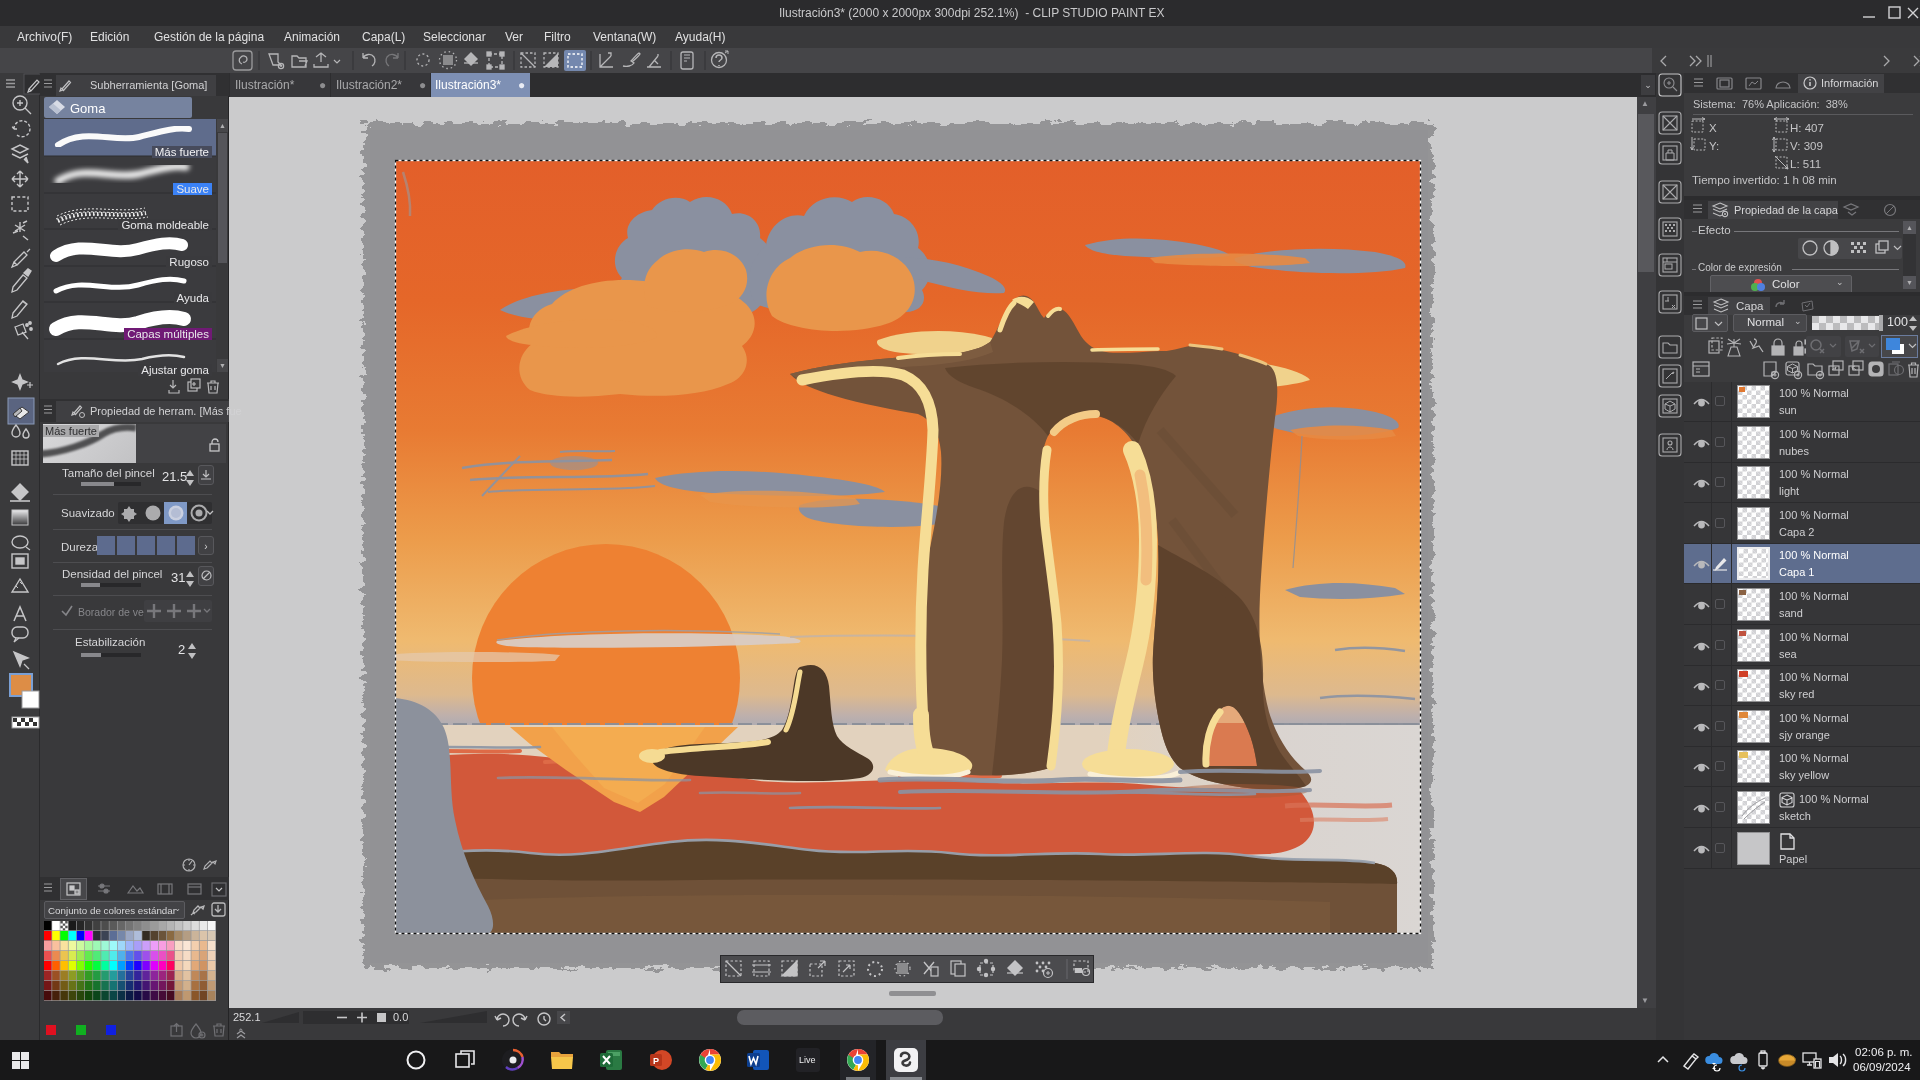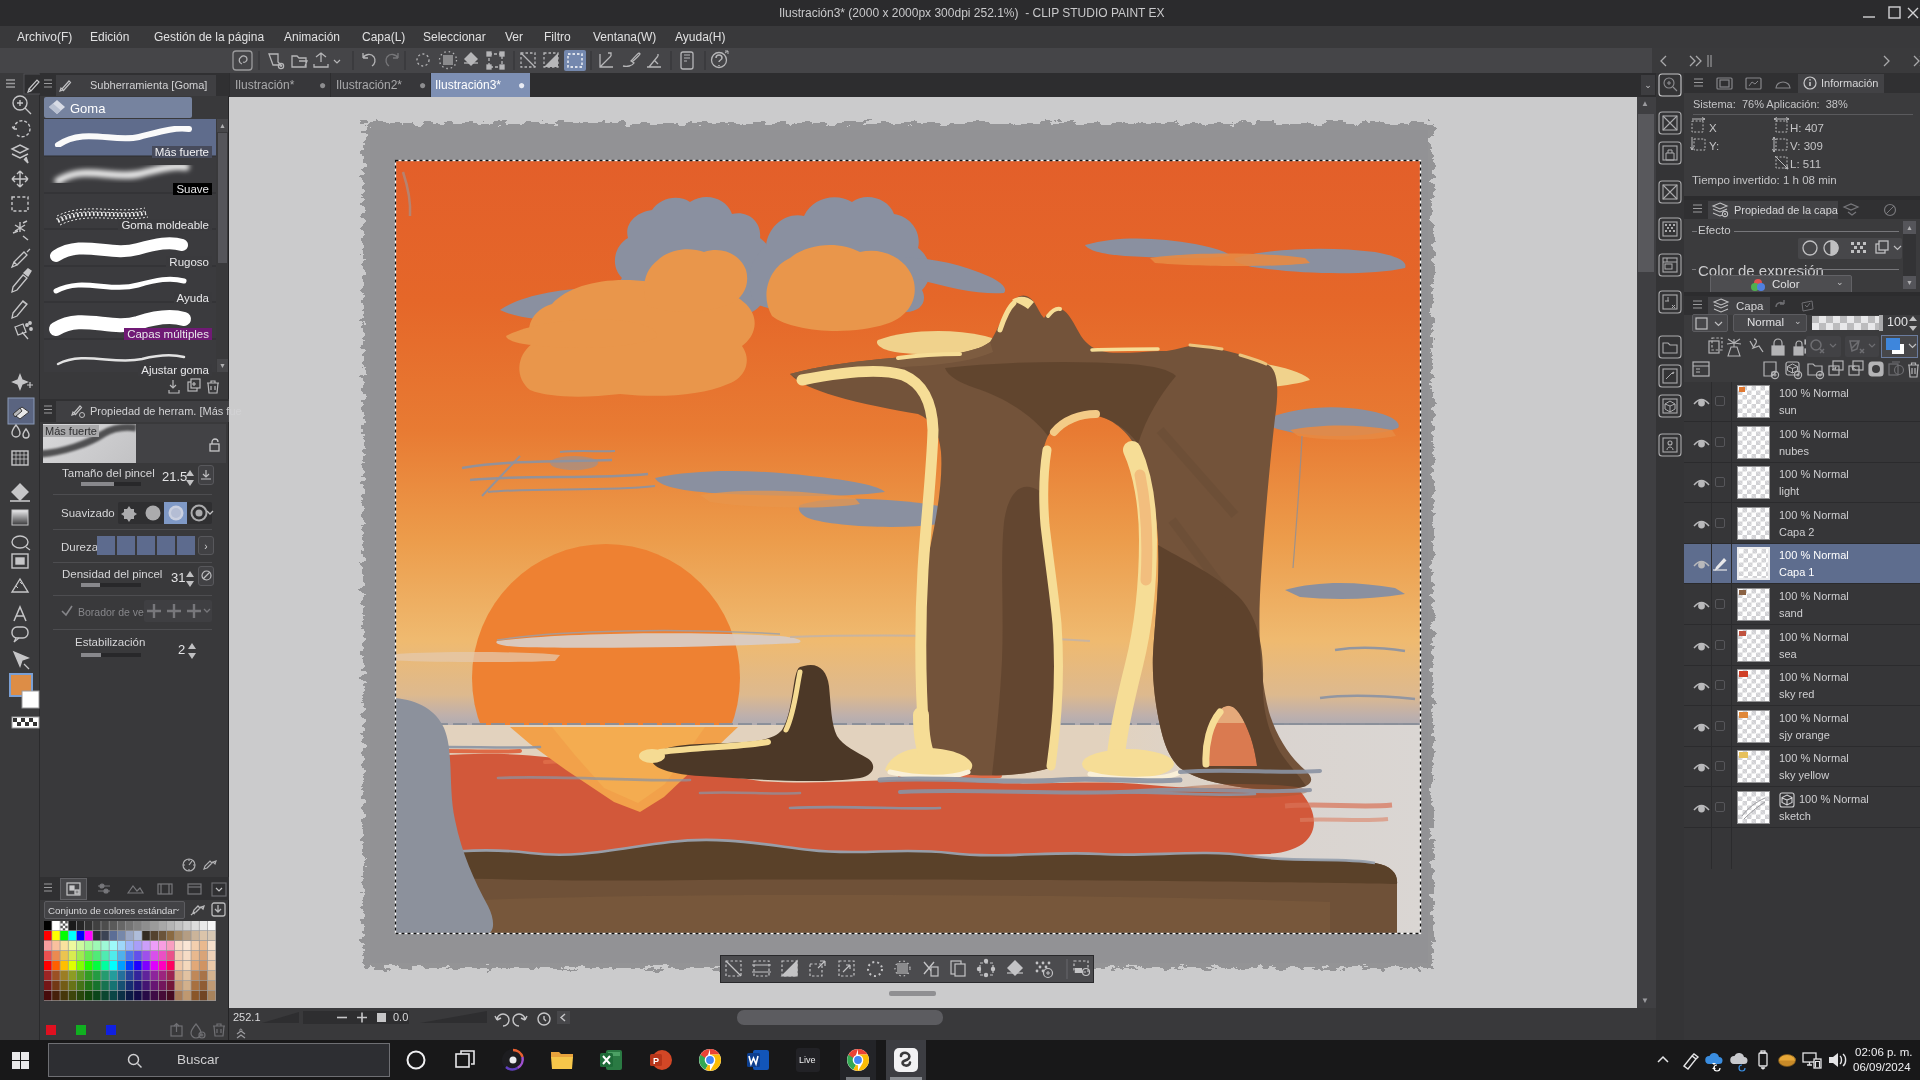--- a/index.html
+++ b/index.html
@@ -491,21 +491,21 @@
         <path d="M12 100 C40 86 70 98 100 92 M14 103 C42 89 72 101 102 95 M13 97 C41 83 71 95 101 89 M16 106 C44 92 74 104 104 98" stroke-dasharray="2 2"></path>
         <path d="M14 102 C42 88 72 100 102 94" stroke-width="4" stroke-dasharray="1.5 2.5"></path>
       </g>
   <path d="M12 137 C38 120 66 138 94 130 C112 125 126 122 138 126" stroke="#fff" stroke-width="12" stroke-linecap="round"></path>
   <path d="M12 172 C38 158 66 174 94 166 C112 161 126 158 140 162" stroke="#fff" stroke-width="5" stroke-linecap="round"></path>
   <path d="M12 210 C38 194 66 212 94 204 C112 198 126 196 140 200" stroke="#fff" stroke-width="14" stroke-linecap="round"></path>
   <path d="M14 245 C40 232 70 246 98 240 C114 236 128 235 140 238" stroke="#e2e2e2" stroke-width="2.5" stroke-linecap="round"></path>
   <path d="M0 37h172M0 74h172M0 110h172M0 147h172M0 183h172M0 220h172" stroke="#2e2e30" stroke-width="1"></path>
  </svg>
  <span class="tx" style="right:16px;top:73px;font-size:11.5px;color:#f2f2f4;background:#474b5c;padding:0 3px">Más fuerte</span>
- <span class="tx" style="right:16px;top:110px;font-size:11.5px;color:#e8e8ea;background:#000000;padding:0 3px">Suave</span>
+ <span class="tx" style="right:16px;top:110px;font-size:11.5px;color:#e8e8ea;background:#3b82f6;padding:0 3px">Suave</span>
  <span class="tx" style="right:16px;top:146px;font-size:11.5px;color:#e8e8ea;background:#3a3a3d;padding:0 3px">Goma moldeable</span>
  <span class="tx" style="right:16px;top:183px;font-size:11.5px;color:#e8e8ea;background:#3a3a3d;padding:0 3px">Rugoso</span>
  <span class="tx" style="right:16px;top:219px;font-size:11.5px;color:#e8e8ea;background:#3a3a3d;padding:0 3px">Ayuda</span>
  <span class="tx" style="right:16px;top:255px;font-size:11.5px;color:#e8e8ea;background:#701a75;padding:0 3px">Capas múltiples</span>
  <span class="tx" style="right:16px;top:291px;font-size:11.5px;color:#e8e8ea;background:#3a3a3d;padding:0 3px">Ajustar goma</span>
 
  <div class="ab" style="left:177px;top:46px;width:11px;height:253px;background:#39393b">
   <div class="ab" style="left:0;top:0;width:11px;height:13px;background:#47474a;color:#b0b0b2;font-size:7px;text-align:center;line-height:13px">▲</div>
   <div class="ab" style="left:1px;top:14px;width:9px;height:130px;background:#55555a"></div>
   <div class="ab" style="left:0;top:240px;width:11px;height:13px;background:#47474a;color:#b0b0b2;font-size:7px;text-align:center;line-height:13px">▼</div>
@@ -953,21 +953,21 @@
         <rect x="56" y="8" width="3" height="3"></rect>
         <rect x="62" y="8" width="3" height="3"></rect>
         <rect x="53" y="12" width="3" height="3"></rect>
         <rect x="59" y="12" width="3" height="3"></rect>
         <rect x="65" y="12" width="3" height="3"></rect>
       </g>
   <rect x="78" y="6" width="9" height="9"></rect>
       <rect x="81" y="3" width="9" height="9" fill="#47474a"></rect>
   <path d="M96 8l3.5 3.5L103 8" stroke-width="1.2"></path>
  </svg>
- <span class="tx" style="left:14px;top:189px;font-size:15px;color:#cacacc">Color de expresión</span>
+ <span class="tx" style="left:14px;top:189px;font-size:10px;color:#cacacc">Color de expresión</span>
  <div class="ab" style="left:8px;top:196px;width:4px;border-top:1px solid #77777b"></div>
  <div class="ab" style="left:108px;top:196px;width:107px;border-top:1px solid #77777b"></div>
  <div class="ab" style="left:26px;top:202px;width:142px;height:19px;background:#4d4d50;border:1px solid #626266;border-radius:2px"></div>
  <svg style="left:66px;top:205px" width="16" height="14" viewBox="0 0 16 14">
       <circle cx="8" cy="5" r="4" fill="#e05050"></circle>
       <circle cx="5" cy="9" r="4" fill="#50b050"></circle>
       <circle cx="11" cy="9" r="4" fill="#5080e0"></circle>
     </svg>
  <span class="tx" style="left:88px;top:205px;font-size:11.5px;color:#e0e0e2">Color</span>
  <span class="tx" style="left:152px;top:204px;font-size:9px;color:#c0c0c2">⌄</span>
@@ -1225,39 +1225,45 @@
             <path d="M4 24 C10 16 18 10 27 6M6 27c6-6 13-12 21-17" stroke="#9a9a9e" stroke-width="1" fill="none"></path>
           </svg>
         </div>
         <svg style="left:95px;top:4px" width="16" height="16" viewBox="0 0 16 16" fill="none" stroke="#d2d2d4" stroke-width="1.1">
           <rect x="1" y="1" width="14" height="14" rx="2"></rect>
           <path d="M8 3l5 2.5v5L8 13l-5-2.5v-5zM8 8l5-2M8 8L3 6M8 8v5"></path>
         </svg>
         <div class="lt1" style="left:115px">100 % Normal</div>
         <div class="lt2" style="">sketch</div>
       </div>
+      <div class="lrow" style="top:447px;">
+        <svg style="left:9px;top:14px" width="17" height="12" viewBox="0 0 17 12">
+          <path d="M1 8 Q8.5 -1 16 8" stroke="#b9b9bb" stroke-width="1.4" fill="none"></path>
+          <circle cx="8.5" cy="7" r="3.4" fill="#b9b9bb"></circle>
+        </svg>
+        <div class="lchk"></div>
+        <div class="lthumb" style="background:#c6c6c8"></div>
+        <svg style="left:95px;top:4px" width="17" height="17" viewBox="0 0 17 17" fill="none" stroke="#e2e2e4" stroke-width="1.3">
+          <path d="M2 1h9l4 4v11H2z"></path>
+          <path d="M11 1v4h4"></path>
+        </svg>
+        <div class="lt2" style="top:24px">Papel</div>
+      </div>
       <div style="position:absolute;left:27px;top:0;width:1px;height:487px;background:#2b2b2d"></div>
       <div style="position:absolute;left:47px;top:0;width:1px;height:487px;background:#2b2b2d"></div>
     </div>
 </div>
 
 <div class="ab" id="taskbar">
  <svg style="left:12px;top:12px" width="17" height="17" viewBox="0 0 17 17" fill="#e8e8ea">
       <rect width="8" height="8"></rect>
       <rect x="9" width="8" height="8"></rect>
       <rect y="9" width="8" height="8"></rect>
       <rect x="9" y="9" width="8" height="8"></rect>
     </svg>
- <div class="ab" style="left:48px;top:3px;width:342px;height:34px;background:#2d2e32;border:1px solid #6e6f73">
-  <svg style="left:78px;top:9px" width="16" height="16" viewBox="0 0 16 16" fill="none" stroke="#d0d0d2" stroke-width="1.5">
-        <circle cx="6.5" cy="6.5" r="5"></circle>
-        <path d="M10.5 10.5l4 4"></path>
-      </svg>
-  <span class="tx" style="left:128px;top:8px;font-size:13.5px;color:#cfcfd1">Buscar</span>
- </div>
  <svg style="left:404px;top:8px" width="24" height="24" viewBox="0 0 24 24" fill="none" stroke="#f0f0f2" stroke-width="2">
       <circle cx="12" cy="12" r="8.5"></circle>
     </svg>
  <svg style="left:453px;top:8px" width="24" height="24" viewBox="0 0 24 24" fill="none" stroke="#e8e8ea" stroke-width="1.6">
       <rect x="3" y="6" width="13" height="13"></rect>
       <path d="M8 6V3h13v13h-3"></path>
     </svg>
  <svg style="left:501px;top:8px" width="24" height="24" viewBox="0 0 24 24">
       <circle cx="12" cy="12" r="11" fill="#1d1d20"></circle>
       <path d="M12 2a10 10 0 0 1 9.5 7" stroke="#e86030" stroke-width="2.5" fill="none"></path>

